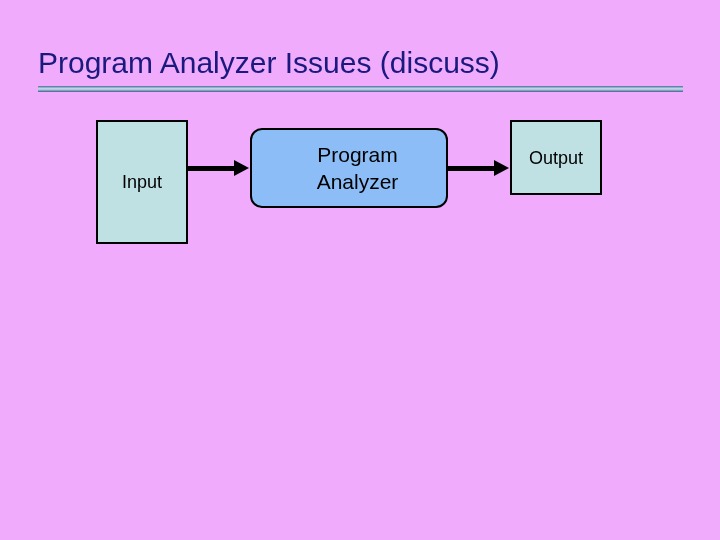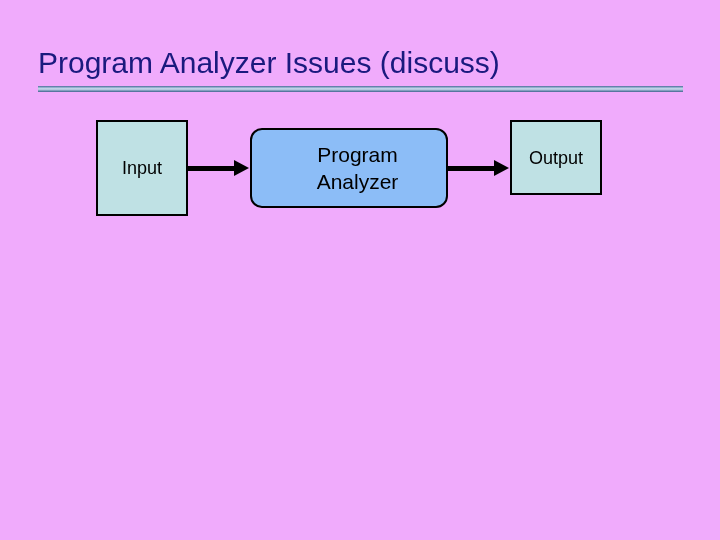--- a/index.html
+++ b/index.html
@@ -61,21 +61,21 @@
     justify-content: center;
     color: #000000;
     font-size: 18px;
     line-height: 22px;
   }
 
   #box-input {
     left: 96px;
     top: 120px;
     width: 92px;
-    height: 96px;
+    height: 124px;
   }
 
   #box-output {
     left: 510px;
     top: 120px;
     width: 92px;
     height: 75px;
   }
 
   #box-analyzer {

